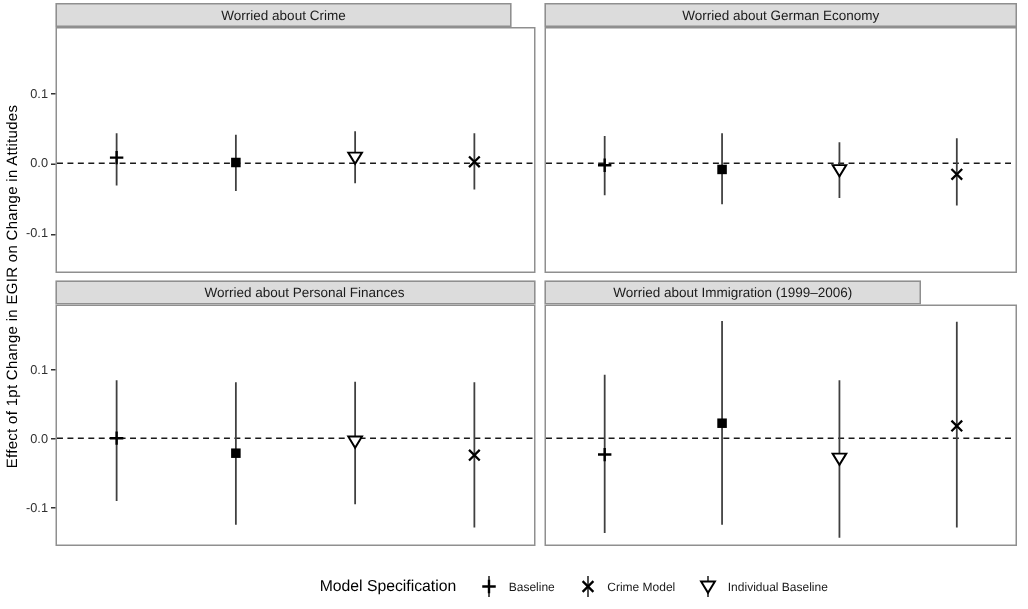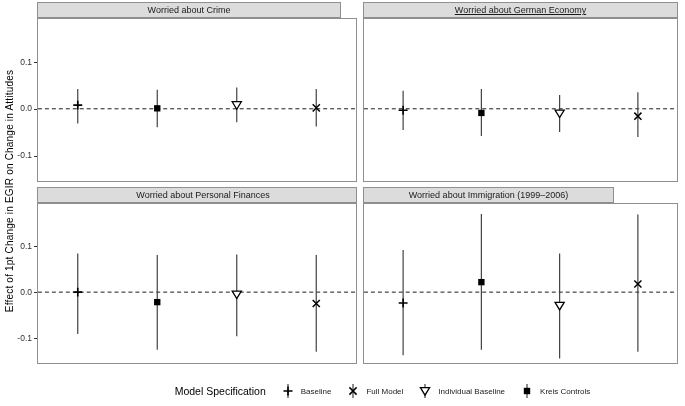--- a/index.html
+++ b/index.html
@@ -54,21 +54,21 @@
         <path d="M 35.5 87.15428571428572 H 44.5 M 40 82.65428571428572 V 91.65428571428572" stroke="#000000" stroke-width="1.6" fill="none"></path>
         <line x1="120" x2="120" y1="71.69142857142857" y2="109.6457142857143" stroke="#404040" stroke-width="1.2"></line>
         <rect x="116.8" y="87.23428571428572" width="6.4" height="6.4" fill="#000000"></rect>
         <line x1="200" x2="200" y1="69.34857142857145" y2="104.49142857142859" stroke="#404040" stroke-width="1.2"></line>
         <path d="M 195.4 83.75428571428571 L 204.6 83.75428571428571 L 200 91.35428571428572 Z" fill="#ffffff" stroke="#000000" stroke-width="1.3"></path>
         <line x1="280" x2="280" y1="70.75428571428573" y2="108.70857142857145" stroke="#404040" stroke-width="1.2"></line>
         <path d="M 276.4 86.36571428571429 L 283.6 93.56571428571428 M 276.4 93.56571428571428 L 283.6 86.36571428571429" stroke="#000000" stroke-width="1.5" fill="none"></path>
       </svg>
   </div>
 
-  <div class="strip" style="left:363px;top:2px;width:315px;height:16px;text-decoration:underline;">
+  <div class="strip" style="left:363px;top:2px;width:315px;height:16px;">
     <span>Worried about German Economy</span>
   </div>
   <div class="panel" style="left:363px;top:18px;width:315px;height:164px;">
     <svg class="panel-svg" viewBox="0 0 315 164" preserveAspectRatio="none">
         <line x1="0" x2="315" y1="90.90285714285716" y2="90.90285714285716" stroke="#1a1a1a" stroke-width="1" stroke-dasharray="4 3"></line>
         <line x1="39.375" x2="39.375" y1="72.62857142857143" y2="112.45714285714286" stroke="#404040" stroke-width="1.2"></line>
         <path d="M 34.875 92.30857142857144 H 43.875 M 39.375 87.80857142857144 V 96.80857142857144" stroke="#000000" stroke-width="1.6" fill="none"></path>
         <line x1="118.125" x2="118.125" y1="70.75428571428573" y2="118.54857142857144" stroke="#404040" stroke-width="1.2"></line>
         <rect x="114.925" y="91.92" width="6.4" height="6.4" fill="#000000"></rect>
         <line x1="196.875" x2="196.875" y1="76.8457142857143" y2="114.33142857142857" stroke="#404040" stroke-width="1.2"></line>
@@ -133,31 +133,24 @@
           <line x1="8" x2="8" y1="2" y2="16" stroke="#404040" stroke-width="1.2"></line>
           <path d="M 3.5 9 H 12.5 M 8 4.5 V 13.5" stroke="#000000" stroke-width="1.6" fill="none"></path>
         </svg>
       <span class="legend-label">Baseline</span>
     </span>
     <span class="legend-item">
       <svg class="legend-glyph" width="16" height="18" viewBox="0 0 16 18">
           <line x1="8" x2="8" y1="2" y2="16" stroke="#404040" stroke-width="1.2"></line>
           <path d="M 4.4 5.4 L 11.6 12.6 M 4.4 12.6 L 11.6 5.4" stroke="#000000" stroke-width="1.5" fill="none"></path>
         </svg>
-      <span class="legend-label">Full Model</span>
+      <span class="legend-label">Crime Model</span>
     </span>
     <span class="legend-item">
       <svg class="legend-glyph" width="16" height="18" viewBox="0 0 16 18">
           <line x1="8" x2="8" y1="2" y2="16" stroke="#404040" stroke-width="1.2"></line>
           <path d="M 3.4000000000000004 5.6 L 12.6 5.6 L 8 13.2 Z" fill="#ffffff" stroke="#000000" stroke-width="1.3"></path>
         </svg>
       <span class="legend-label">Individual Baseline</span>
     </span>
-    <span class="legend-item">
-      <svg class="legend-glyph" width="16" height="18" viewBox="0 0 16 18">
-          <line x1="8" x2="8" y1="2" y2="16" stroke="#404040" stroke-width="1.2"></line>
-          <rect x="4.8" y="5.8" width="6.4" height="6.4" fill="#000000"></rect>
-        </svg>
-      <span class="legend-label">Kreis Controls</span>
-    </span>
   </div>
 
 </div>
 
 </body></html>

